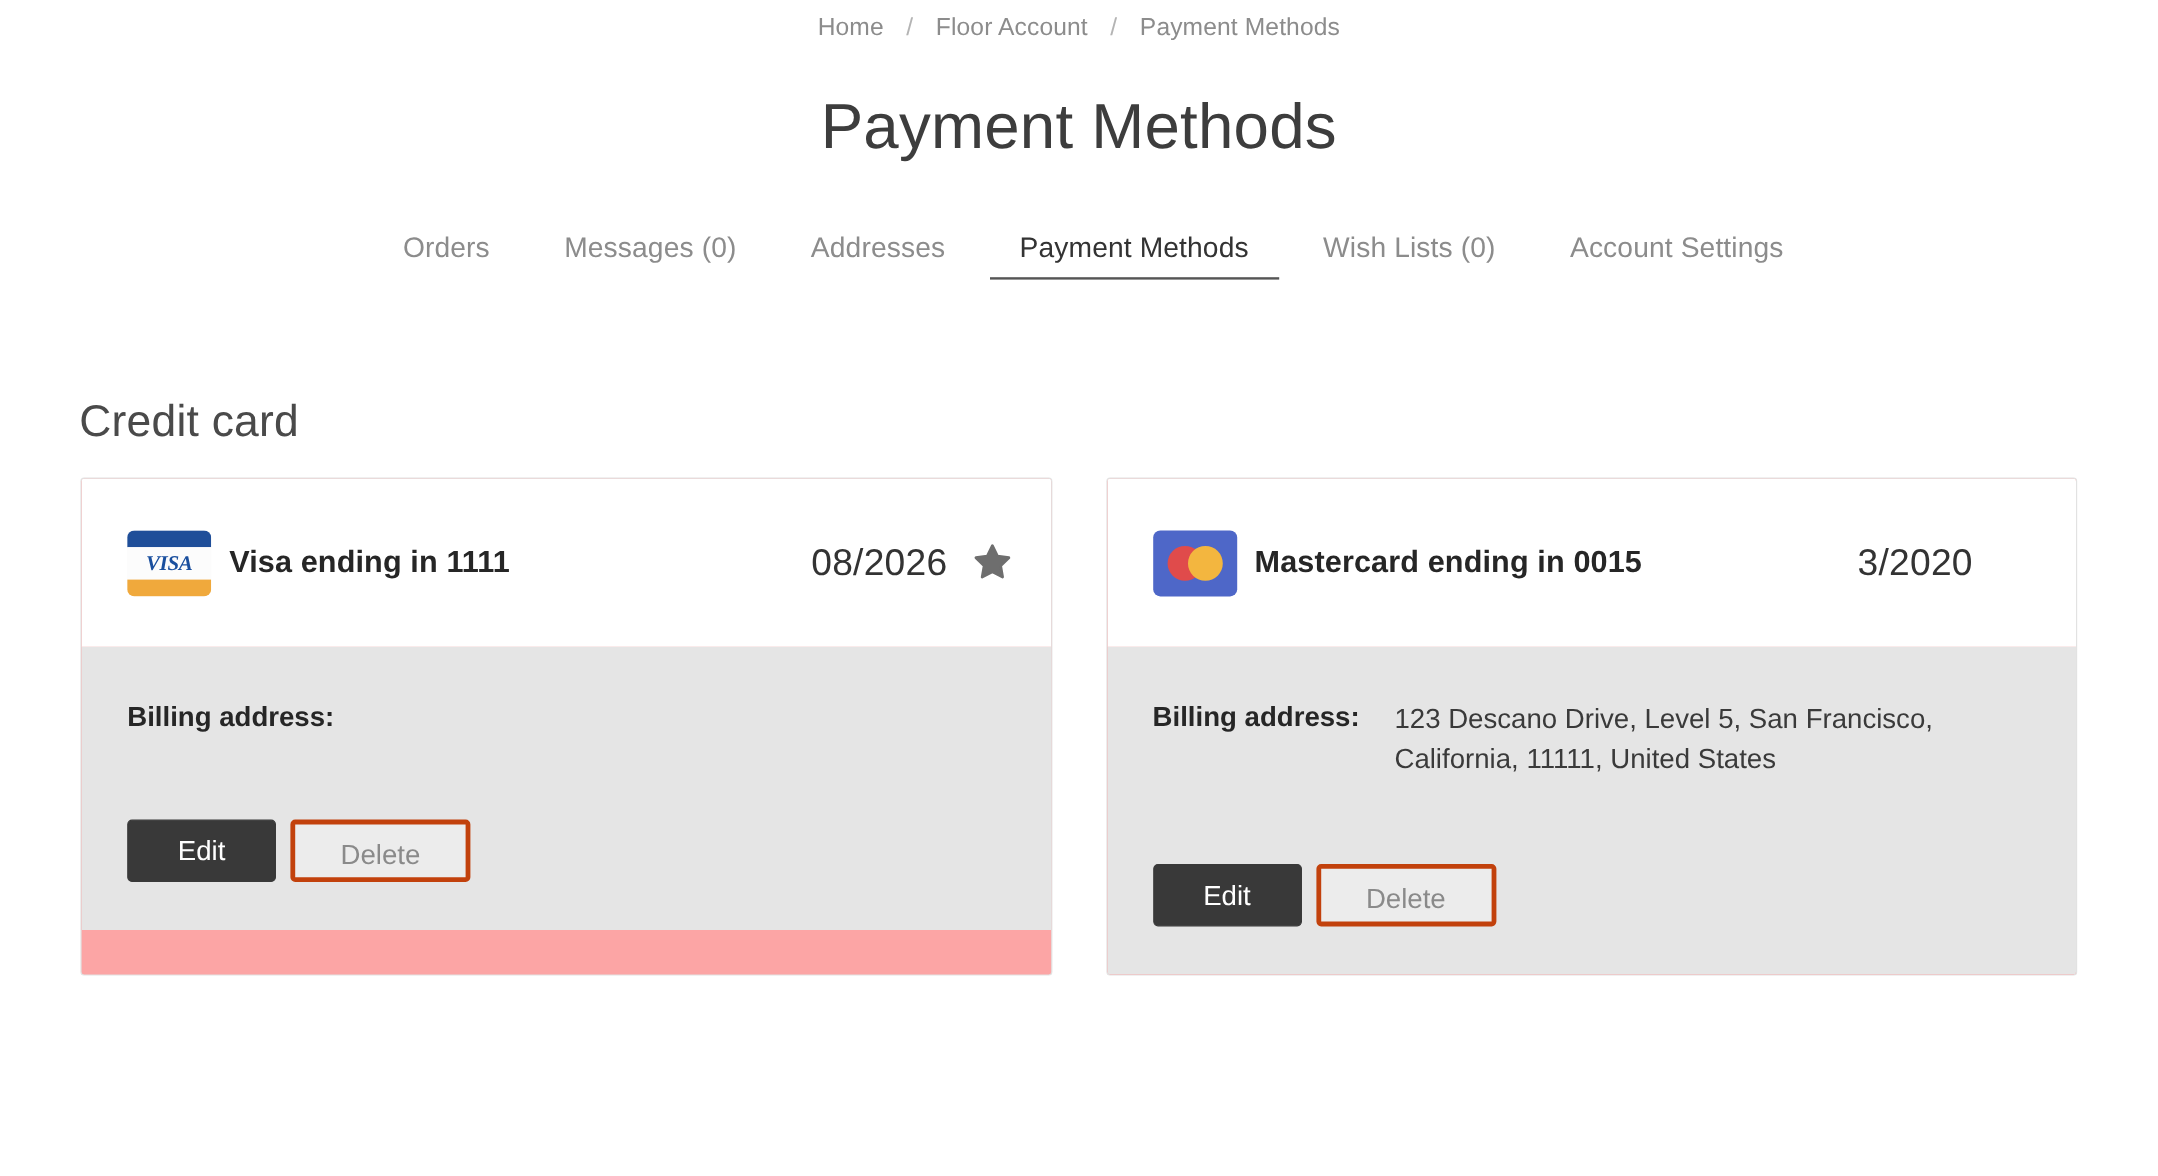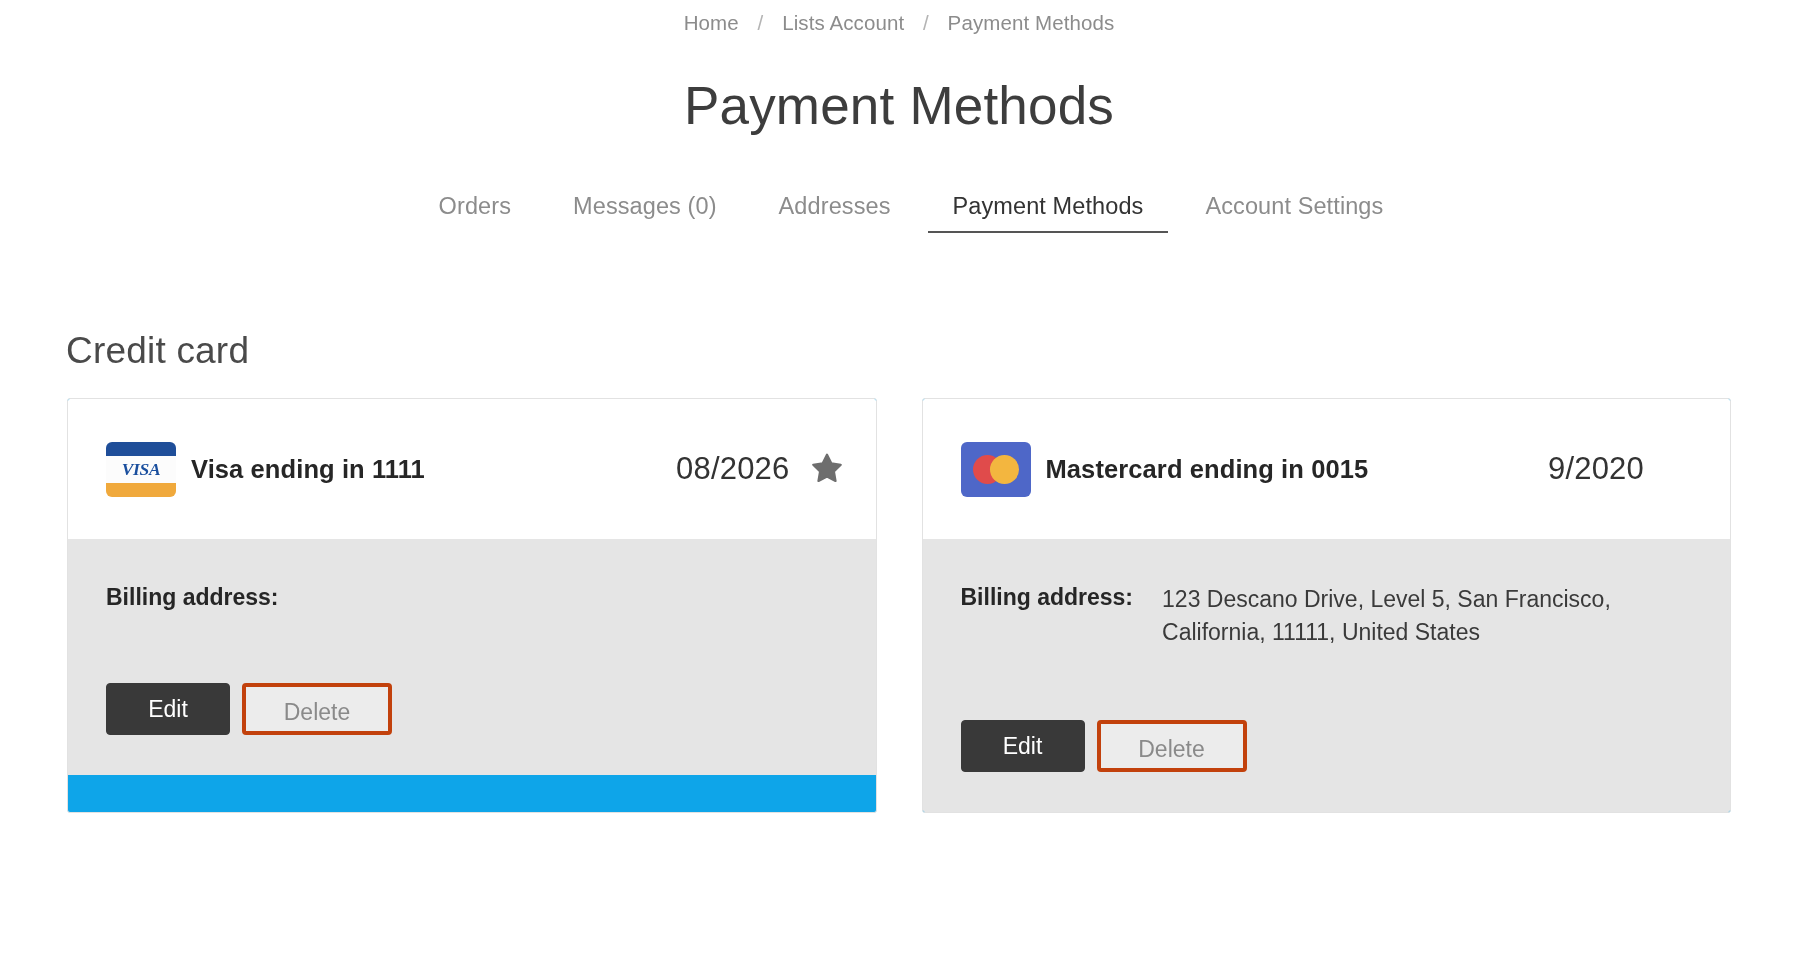--- a/index.html
+++ b/index.html
@@ -82,21 +82,21 @@
   .cards {
     display: flex;
     gap: 45px;
     margin: 26px 0 0 67px;
     width: 1664px;
   }
   .card {
     width: 900px;
     border: 1px solid #e2e2e2;
     border-radius: 3px;
-    background: #0ea5e9;
+    background: #fca5a5;
     overflow: hidden;
   }
 
   .card-header {
     display: flex;
     align-items: center;
     height: 140px;
     padding: 0 32px 0 38px;
     background: #ffffff;
   }
@@ -244,32 +244,33 @@
   }
 </style>
 </head>
 <body>
 
 <div class="page">
 
   <nav class="breadcrumb">
     <a class="crumb" href="#">Home</a>
     <span class="sep">/</span>
-    <a class="crumb" href="#">Lists Account</a>
+    <a class="crumb" href="#">Floor Account</a>
     <span class="sep">/</span>
     <span class="crumb">Payment Methods</span>
   </nav>
 
   <h1 class="page-title">Payment Methods</h1>
 
   <nav class="tabs">
     <div class="tab">Orders</div>
     <div class="tab">Messages (0)</div>
     <div class="tab">Addresses</div>
     <div class="tab active">Payment Methods</div>
+    <div class="tab">Wish Lists (0)</div>
     <div class="tab">Account Settings</div>
   </nav>
 
   <h2 class="section-heading">Credit card</h2>
 
   <div class="cards">
 
     <div class="card">
       <div class="card-header">
         <div class="brand-logo visa-logo">
@@ -302,21 +303,21 @@
     <div class="card">
       <div class="card-header">
         <div class="brand-logo mc-logo">
           <div class="circles">
             <div class="c red"></div>
             <div class="c yellow"></div>
           </div>
         </div>
         <div class="card-label">Mastercard ending in 0015</div>
         <div class="card-spacer"></div>
-        <div class="card-expiry">9/2020</div>
+        <div class="card-expiry">3/2020</div>
         <div class="star-placeholder"></div>
       </div>
       <div class="card-body">
         <div class="billing-row">
           <div class="billing-label">Billing address:</div>
           <div class="billing-value">123 Descano Drive, Level 5, San Francisco, California, 11111, United States</div>
         </div>
         <div class="card-actions">
           <div class="btn btn-edit">Edit</div>
           <div class="btn btn-delete">Delete</div>

